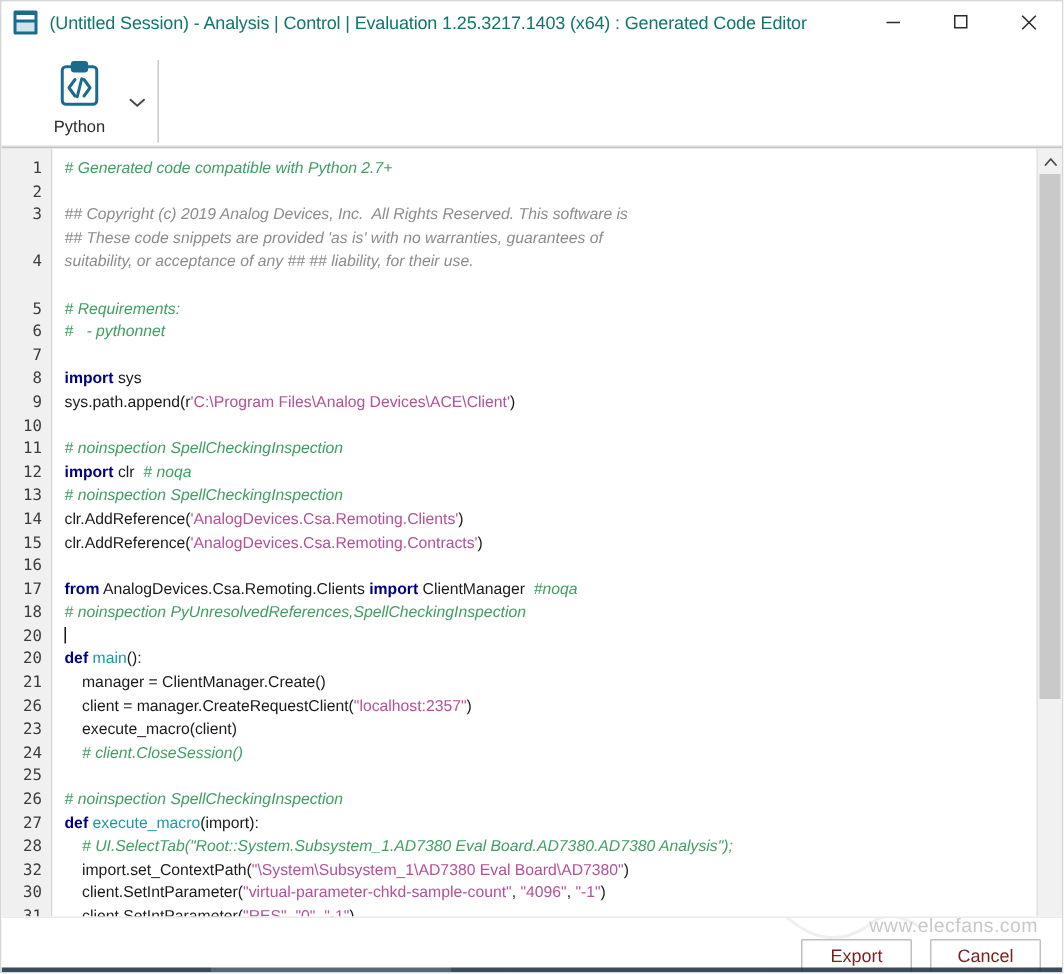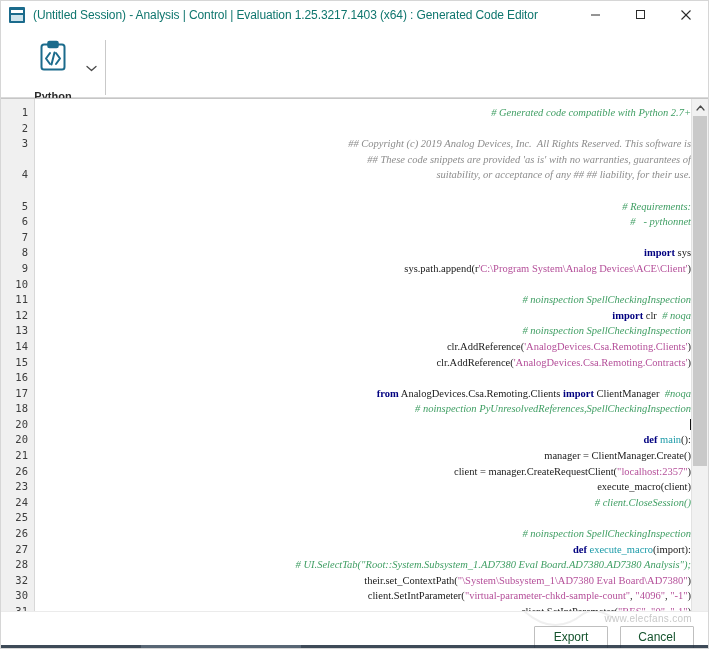--- a/index.html
+++ b/index.html
@@ -84,23 +84,22 @@
     cursor: pointer;
     padding-top: 2px;
   }
   .tool-icon {
     width: 40px; height: 40px;
     display: flex; align-items: center; justify-content: center;
     border-radius: 2px;
   }
   .tool-label {
     font-size: 11px; color: #2b2b2b;
-    margin-top: 14px;
+    margin-top: 3px;
     white-space: nowrap;
-    font-weight: bold;
   }
   #python-chevron {
     width: 16px; height: 44px;
     display: flex; align-items: center; justify-content: center;
     color: #4a4a4a;
     margin-top: 12px;
     cursor: pointer;
   }
   #ribbon-divider {
     width: 1px;
@@ -135,24 +134,23 @@
     padding-right: 6px;
     white-space: nowrap;
   }
   .gutter-num.blank { color: transparent; }
 
   #code-area {
     flex: 1 1 auto;
     position: relative;
     overflow: hidden;
     padding: 6px 0 0 8px;
-    font-family: Liberation Serif, serif;
+    font-family: Liberation Sans, sans-serif;
     font-size: 10.5px;
     background: #ffffff;
-    text-align: right;
   }
   .code-line {
     height: 15.6px; line-height: 15.6px;
     white-space: pre;
     color: #202020;
   }
   .cmt      { color: #8c8c8c; font-style: italic; }
   .cmt-g    { color: #3f9e63; font-style: italic; }
   .kw       { color: #000080; font-weight: bold; }
   .fn       { color: #1a9aa8; }
@@ -208,32 +206,32 @@
     gap: 12px;
     padding-right: 14px;
     height: 26px;
     margin-bottom: -2px;
   }
   .dlg-btn {
     min-width: 74px; height: 23px;
     background: #ffffff;
     border: 1px solid #bfbfbf;
     font-size: 12px;
-    color: #14532d;
+    color: #7f1d1d;
     display: flex; align-items: center; justify-content: center;
     cursor: pointer;
     border-radius: 1px;
     font-family: "Liberation Sans", sans-serif;
   }
 
   
   #watermark {
     position: absolute;
     right: 16px; bottom: 24px;
-    font-size: 10px;
+    font-size: 13px;
     color: #c8c8c8;
     letter-spacing: 0.3px;
     pointer-events: none;
     font-family: "Liberation Sans", sans-serif;
   }
   #ghost-swoosh {
     position: absolute;
     right: 95px; bottom: 6px;
     width: 90px; height: 34px;
     pointer-events: none;
@@ -341,41 +339,41 @@
         <div class="code-line"><span class="cmt-g"># Generated code compatible with Python 2.7+</span></div>
         <div class="code-line"><span class="plain"></span>&nbsp;</div>
         <div class="code-line"><span class="cmt">## Copyright (c) 2019 Analog Devices, Inc.  All Rights Reserved. This software is</span></div>
         <div class="code-line"><span class="cmt">## These code snippets are provided 'as is' with no warranties, guarantees of</span></div>
         <div class="code-line"><span class="cmt">suitability, or acceptance of any ## ## liability, for their use.</span></div>
         <div class="code-line"><span class="plain"></span>&nbsp;</div>
         <div class="code-line"><span class="cmt-g"># Requirements:</span></div>
         <div class="code-line"><span class="cmt-g">#   - pythonnet</span></div>
         <div class="code-line"><span class="plain"></span>&nbsp;</div>
         <div class="code-line"><span class="kw">import</span><span class="plain"> sys</span></div>
-        <div class="code-line"><span class="plain">sys.path.append(r</span><span class="str">'C:\Program System\Analog Devices\ACE\Client'</span><span class="plain">)</span></div>
+        <div class="code-line"><span class="plain">sys.path.append(r</span><span class="str">'C:\Program Files\Analog Devices\ACE\Client'</span><span class="plain">)</span></div>
         <div class="code-line"><span class="plain"></span>&nbsp;</div>
         <div class="code-line"><span class="cmt-g"># noinspection SpellCheckingInspection</span></div>
         <div class="code-line"><span class="kw">import</span><span class="plain"> clr  </span><span class="cmt-g"># noqa</span></div>
         <div class="code-line"><span class="cmt-g"># noinspection SpellCheckingInspection</span></div>
         <div class="code-line"><span class="plain">clr.AddReference(</span><span class="str">'AnalogDevices.Csa.Remoting.Clients'</span><span class="plain">)</span></div>
         <div class="code-line"><span class="plain">clr.AddReference(</span><span class="str">'AnalogDevices.Csa.Remoting.Contracts'</span><span class="plain">)</span></div>
         <div class="code-line"><span class="plain"></span>&nbsp;</div>
         <div class="code-line"><span class="kw">from</span><span class="plain"> AnalogDevices.Csa.Remoting.Clients </span><span class="kw">import</span><span class="plain"> ClientManager  </span><span class="cmt-g">#noqa</span></div>
         <div class="code-line"><span class="cmt-g"># noinspection PyUnresolvedReferences,SpellCheckingInspection</span></div>
         <div class="code-line"><span class="plain"></span><span class="caret"></span></div>
         <div class="code-line"><span class="kw">def</span><span class="plain"> </span><span class="fn">main</span><span class="plain">():</span></div>
         <div class="code-line"><span class="plain">    manager = ClientManager.Create()</span></div>
         <div class="code-line"><span class="plain">    client = manager.CreateRequestClient(</span><span class="str">"localhost:2357"</span><span class="plain">)</span></div>
         <div class="code-line"><span class="plain">    execute_macro(client)</span></div>
         <div class="code-line"><span class="cmt-g">    # client.CloseSession()</span></div>
         <div class="code-line"><span class="plain"></span>&nbsp;</div>
         <div class="code-line"><span class="cmt-g"># noinspection SpellCheckingInspection</span></div>
         <div class="code-line"><span class="kw">def</span><span class="plain"> </span><span class="fn">execute_macro</span><span class="plain">(import):</span></div>
         <div class="code-line"><span class="cmt-g">    # UI.SelectTab("Root::System.Subsystem_1.AD7380 Eval Board.AD7380.AD7380 Analysis");</span></div>
-        <div class="code-line"><span class="plain">    their.set_ContextPath(</span><span class="str">"\System\Subsystem_1\AD7380 Eval Board\AD7380"</span><span class="plain">)</span></div>
+        <div class="code-line"><span class="plain">    import.set_ContextPath(</span><span class="str">"\System\Subsystem_1\AD7380 Eval Board\AD7380"</span><span class="plain">)</span></div>
         <div class="code-line"><span class="plain">    client.SetIntParameter(</span><span class="str">"virtual-parameter-chkd-sample-count"</span><span class="plain">, </span><span class="str">"4096"</span><span class="plain">, </span><span class="str">"-1"</span><span class="plain">)</span></div>
         <div class="code-line"><span class="plain">    client.SetIntParameter(</span><span class="str">"RES"</span><span class="plain">, </span><span class="str">"0"</span><span class="plain">, </span><span class="str">"-1"</span><span class="plain">)</span></div>
         <div class="code-line"><span class="plain">    client.SetIntParameter(</span><span class="str">"virtual-parameter-OSR-Ratio"</span><span class="plain">, </span><span class="str">"0"</span><span class="plain">, </span><span class="str">"-1"</span><span class="plain">)</span></div>
       </div>
 
     <div id="vscroll">
       <div class="sb-arrow">
         <svg width="9" height="6" viewBox="0 0 9 6" aria-hidden="true">
           <path d="M1 5 L4.5 1 L8 5" fill="none" stroke="#4a4a4a" stroke-width="1.2" stroke-linecap="round" stroke-linejoin="round"></path>
         </svg>

